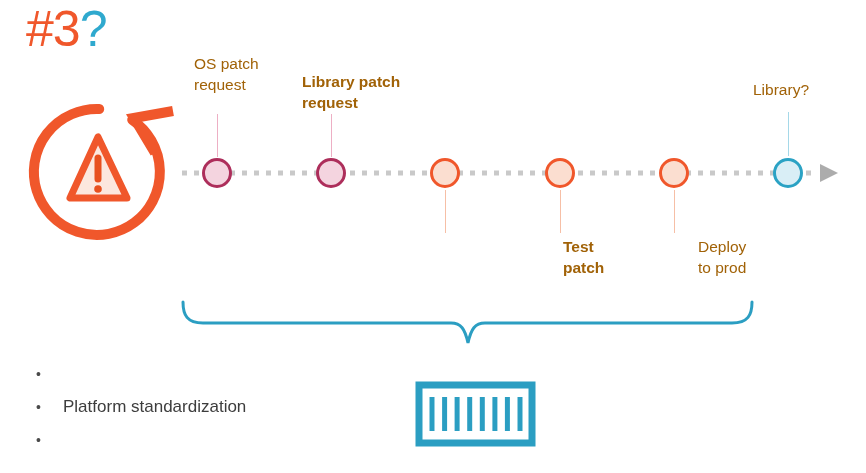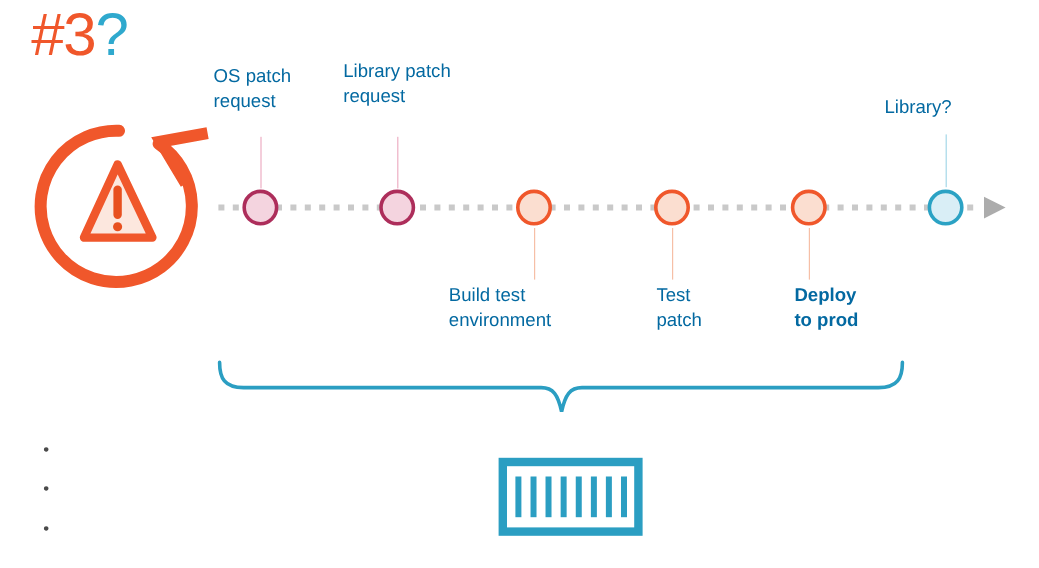--- a/index.html
+++ b/index.html
@@ -25,21 +25,21 @@
   .node.orange { border: 3px solid #f0572b; background: #fbded0; }
   .node.blue   { border: 3px solid #2ba2c4; background: #d9eef6; }
 
   
   .connector { position: absolute; width: 1px; z-index: 1; }
   .connector.pink   { background: #edafc4; top: 114px; height: 43px; }
   .connector.orange { background: #f6bfa6; top: 190px; height: 43px; }
   .connector.blue   { background: #a5d8e8; top: 112px; height: 44px; }
 
   
-  .m-label { position: absolute; font-size: 15.5px; line-height: 21px; color: #0369a1; white-space: pre-line; z-index: 2; }
+  .m-label { position: absolute; font-size: 15.5px; line-height: 21px; color: #a16207; white-space: pre-line; z-index: 2; margin-left: 16px; }
 
   
   .brace-svg { position: absolute; left: 175px; top: 295px; width: 590px; height: 62px; }
 
   
   .container-icon { position: absolute; left: 410px; top: 378px; width: 130px; height: 72px; }
 
   
   .bullets { position: absolute; left: 36px; top: 364px; list-style: none; }
   .bullets li { display: flex; align-items: flex-start; margin-bottom: 13px; font-size: 17px; line-height: 20px; color: #3d3d3d; }
@@ -76,27 +76,25 @@
 
   <div class="node pink" style="left:202px;"></div>
   <div class="node pink" style="left:316px;"></div>
   <div class="node orange" style="left:430px;"></div>
   <div class="node orange" style="left:545px;"></div>
   <div class="node orange" style="left:659px;"></div>
   <div class="node blue" style="left:773px;"></div>
 
   <div class="m-label" style="left:178px; top:53px;">OS patch
 request</div>
-  <div class="m-label" style="left:286px; top:49px;">Library patch
+  <div class="m-label" style="left:286px; top:71px;font-weight:bold;">Library patch
 request</div>
-  <div class="m-label" style="left:374px; top:236px;">Build test
-environment</div>
-  <div class="m-label" style="left:547px; top:236px;">Test
+  <div class="m-label" style="left:547px; top:236px;font-weight:bold;">Test
 patch</div>
-  <div class="m-label" style="left:662px; top:236px;font-weight:bold;">Deploy
+  <div class="m-label" style="left:682px; top:236px;">Deploy
 to prod</div>
   <div class="m-label" style="left:737px; top:79px;">Library?</div>
 
   <svg class="brace-svg" viewBox="0 0 590 62" aria-hidden="true">
     <path d="M 8 7 C 8 20, 12 28, 28 28 L 276 28 C 286 28, 290 34, 293 48 C 296 34, 300 28, 310 28 L 557 28 C 573 28, 577 20, 577 7" fill="none" stroke="#2b9ec2" stroke-width="3" stroke-linecap="round"></path>
   </svg>
 
   <svg class="container-icon" viewBox="0 0 130 72" aria-hidden="true">
     <rect x="9" y="7" width="113" height="58" fill="none" stroke="#2b9ec2" stroke-width="7"></rect>
     <g stroke="#2b9ec2" stroke-width="5">
@@ -110,19 +108,20 @@
       <line x1="110" y1="19" x2="110" y2="53"></line>
     </g>
   </svg>
 
   <ul class="bullets">
     <li>
       <span class="dot">•</span>
     </li>
     <li>
       <span class="dot">•</span>
+      <span>Platform standardization</span>
     </li>
     <li>
       <span class="dot">•</span>
     </li>
   </ul>
 
 </div>
 
 </body></html>

